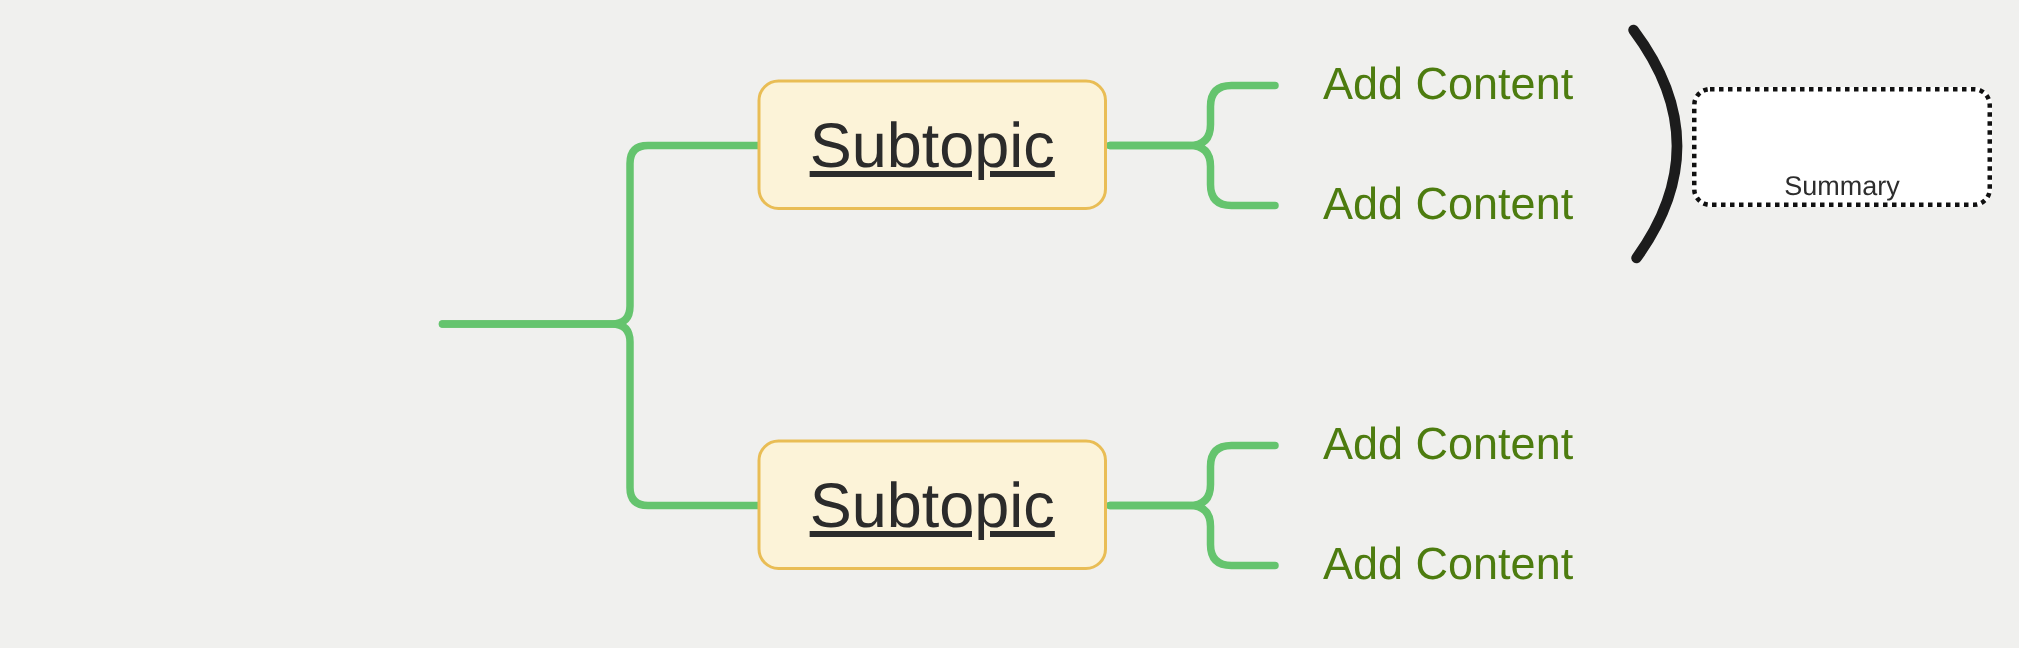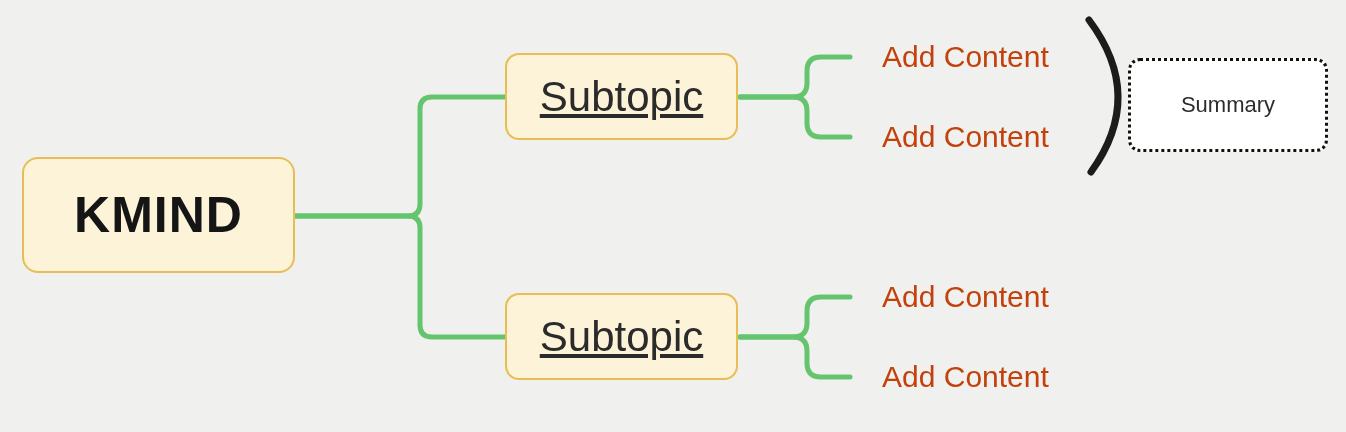--- a/index.html
+++ b/index.html
@@ -66,38 +66,39 @@
     text-decoration: underline;
   }
   .node.subtopic-1 { top: 53px; }
   .node.subtopic-2 { top: 293px; }
   .leaf-label {
     position: absolute;
     left: 882px;
     height: 36px;
     line-height: 36px;
     font-size: 30px;
-    color: #c2410c;
+    color: #4d7c0f;
     white-space: nowrap;
     cursor: pointer;
   }
   .leaf-1 { top: 39px; }
   .leaf-2 { top: 119px; }
   .leaf-3 { top: 279px; }
   .leaf-4 { top: 359px; }
   .node.summary {
     left: 1128px;
     top: 58px;
     width: 200px;
-    height: 94px;
+    height: 80px;
     background: #ffffff;
     border: 3px dotted #111111;
     border-radius: 12px;
-    font-size: 22px;
+    font-size: 18px;
     color: #2d2d2d;
+    align-items: flex-end;
   }
 </style>
 </head>
 <body>
 
 <div class="canvas">
 
   <svg class="connectors" viewBox="0 0 1346 432" xmlns="http://www.w3.org/2000/svg">
 
     <path class="branch" d="M 295 216 H 408 Q 420 216 420 204 V 109 Q 420 97 432 97 H 505"></path>
@@ -108,23 +109,20 @@
 
     <path class="branch" d="M 740 97 H 793 Q 807 97 807 111 V 123 Q 807 137 821 137 H 850"></path>
 
     <path class="branch" d="M 740 337 H 793 Q 807 337 807 323 V 311 Q 807 297 821 297 H 850"></path>
 
     <path class="branch" d="M 740 337 H 793 Q 807 337 807 351 V 363 Q 807 377 821 377 H 850"></path>
 
     <path class="brace" d="M 1089 20 Q 1146 96 1091 172"></path>
   </svg>
 
-  <div class="node root">
-    <span>KMIND</span>
-  </div>
 
   <div class="node subtopic subtopic-1">
     <span>Subtopic</span>
   </div>
 
   <div class="node subtopic subtopic-2">
     <span>Subtopic</span>
   </div>
 
   <div class="leaf-label leaf-1">Add Content</div>

